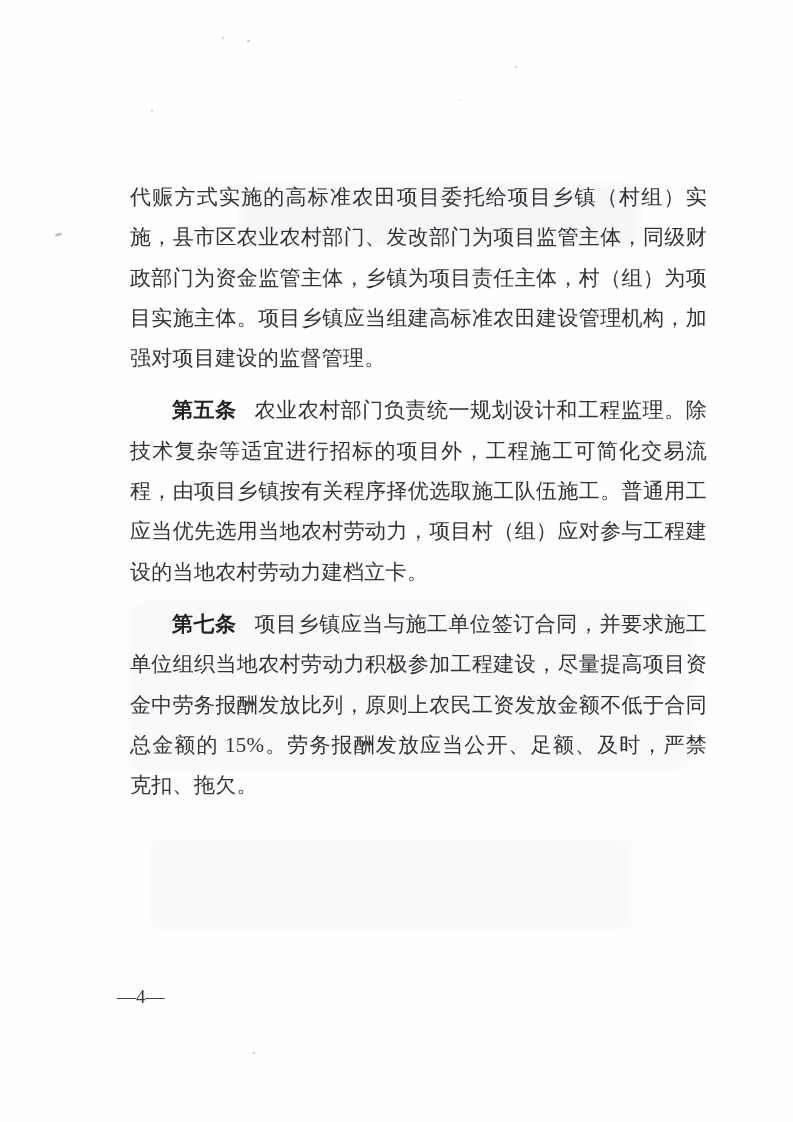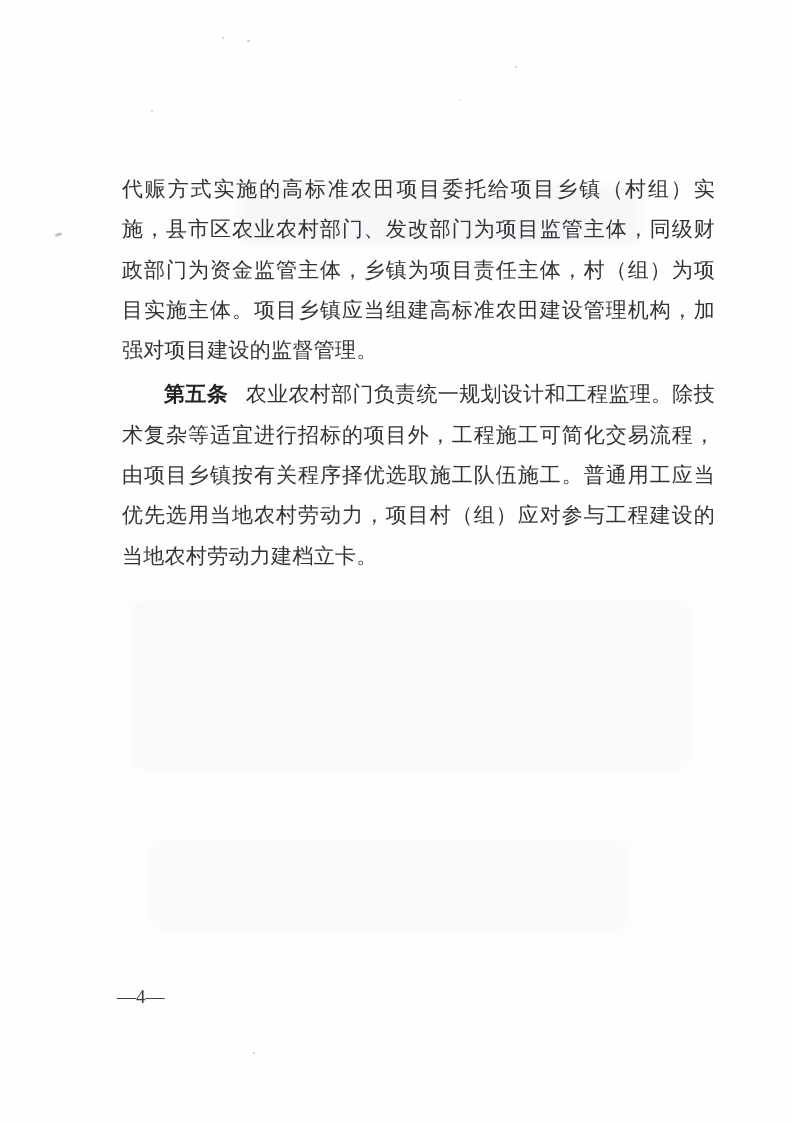--- a/index.html
+++ b/index.html
@@ -22,21 +22,21 @@
     top: 165px;
     width: 601px;
     color: #333336;
     font-size: 21px;
     line-height: 40.3px;
     text-align: justify;
     text-justify: inter-character;
     letter-spacing: 0.3px;
   }
   .para {
-    margin: 4px;
+    margin: 12px;
     text-indent: 0;
   }
   .para.indented {
     text-indent: 42px;
   }
   .para-head {
     font-weight: 700;
     color: #232326;
     margin-right: 0.85em;
     font-family: Liberation Sans, sans-serif;
@@ -118,18 +118,19 @@
 
   <div class="pencil-mark"></div>
 
   <div class="textblock">
 
     <p class="para"><span class="para-head"></span><span>代赈方式实施的高标准农田项目委托给项目乡镇（村组）实施，县市区农业农村部门、发改部门为项目监管主体，同级财政部门为资金监管主体，乡镇为项目责任主体，村（组）为项目实施主体。项目乡镇应当组建高标准农田建设管理机构，加强对项目建设的监督管理。</span></p>
 
     <p class="para indented"><span class="para-head">第五条</span><span>农业农村部门负责统一规划设计和工程监理。除技术复杂等适宜进行招标的项目外，工程施工可简化交易流程，由项目乡镇按有关程序择优选取施工队伍施工。普通用工应当优先选用当地农村劳动力，项目村（组）应对参与工程建设的当地农村劳动力建档立卡。</span></p>
 
 
+    <p class="para indented"><span class="para-head">第七条</span><span>项目乡镇应当与施工单位签订合同，并要求施工单位组织当地农村劳动力积极参加工程建设，尽量提高项目资金中劳务报酬发放比列，原则上农民工资发放金额不低于合同总金额的 15%。劳务报酬发放应当公开、足额、及时，严禁克扣、拖欠。</span></p>
 
   </div>
 
   <div class="page-number">—4—</div>
 
 </div>
 
 </body></html>

